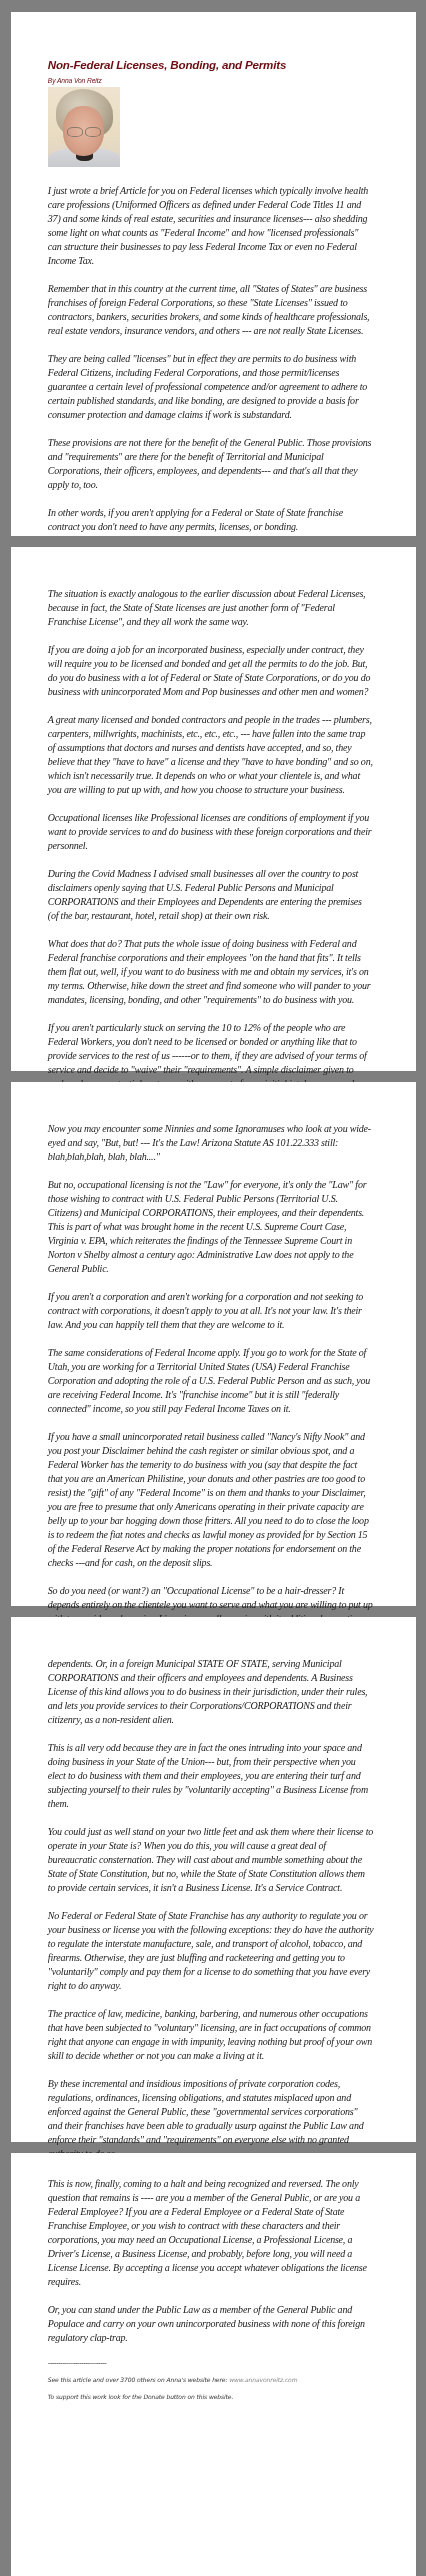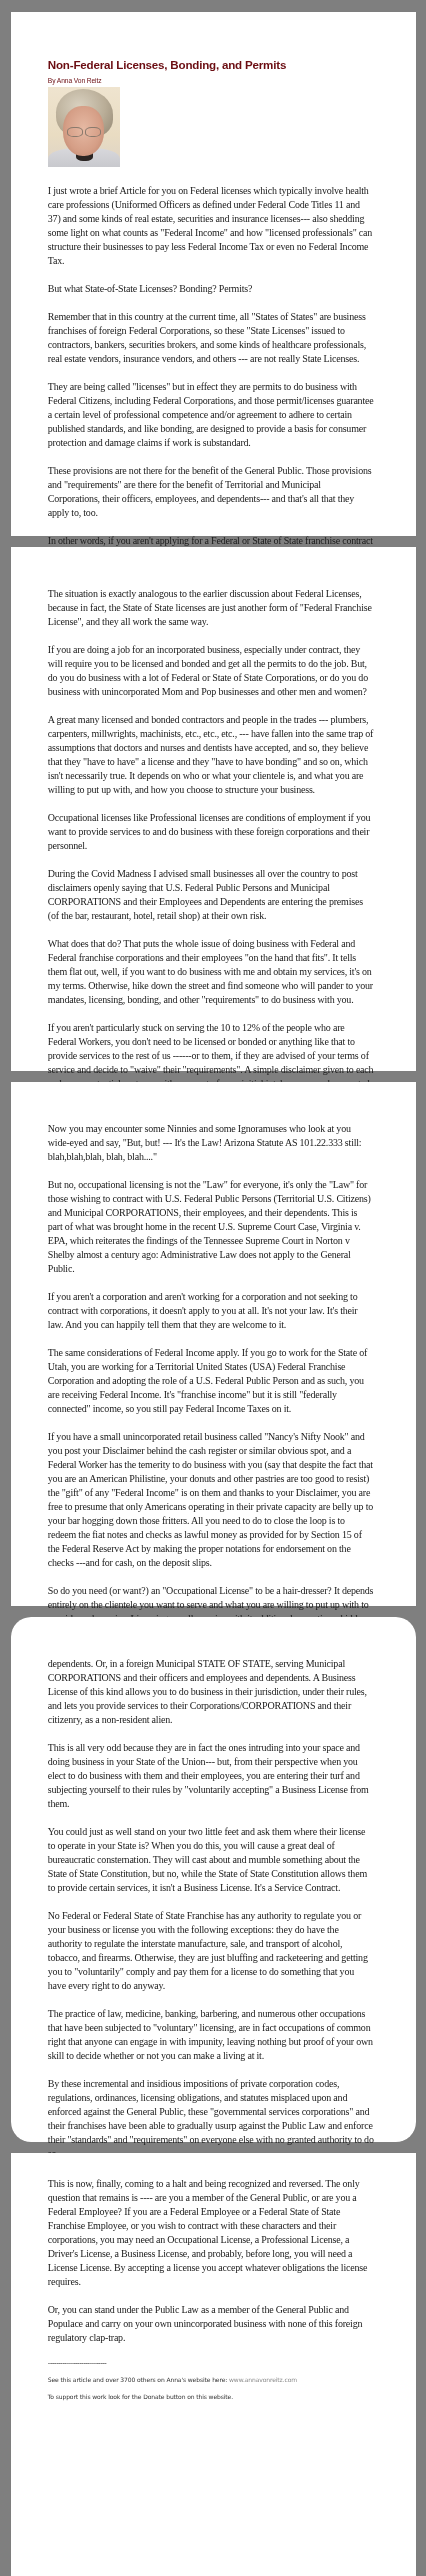--- a/index.html
+++ b/index.html
@@ -9,20 +9,21 @@
     height:2694px;
     position:relative;
     overflow:hidden;
   }
   .page {
     position:absolute;
     left:10.8px;
     width:405px;
     background:#ffffff;
     box-shadow:0 0 0.5px rgba(0,0,0,0.35);
+    font-style:italic;
   }
   .content {
     position:absolute;
     left:37px;
     width:326px;
   }
   .title {
     font-family:"Liberation Sans", sans-serif;
     font-weight:bold;
     font-size:11.6px;
@@ -111,21 +112,20 @@
       <div class="neck"></div>
       <div class="hair"></div>
       <div class="face"></div>
       <div class="glasses">
           <span style="left:0"></span>
           <span style="left:17.5px"></span>
         </div>
     </div>
     <div class="body-text" style="margin-top:17.5px;">
       <p>I just wrote a brief Article for you on Federal licenses which typically involve health care professions (Uniformed Officers as defined under Federal Code Titles 11 and 37) and some kinds of real estate, securities and insurance licenses--- also shedding some light on what counts as "Federal Income" and how "licensed professionals" can structure their businesses to pay less Federal Income Tax or even no Federal Income Tax.</p>
-      <p>But what State-of-State Licenses? Bonding? Permits?</p>
       <p>Remember that in this country at the current time, all "States of States" are business franchises of foreign Federal Corporations, so these "State Licenses" issued to contractors, bankers, securities brokers, and some kinds of healthcare professionals, real estate vendors, insurance vendors, and others --- are not really State Licenses.</p>
       <p>They are being called "licenses" but in effect they are permits to do business with Federal Citizens, including Federal Corporations, and those permit/licenses guarantee a certain level of professional competence and/or agreement to adhere to certain published standards, and like bonding, are designed to provide a basis for consumer protection and damage claims if work is substandard.</p>
       <p>These provisions are not there for the benefit of the General Public.  Those provisions and "requirements" are there for the benefit of Territorial and Municipal Corporations, their officers, employees, and dependents--- and that's all that they apply to, too.</p>
       <p>In other words, if you aren't applying for a Federal or State of State franchise contract you don't need to have any permits, licenses, or bonding.</p>
     </div>
   </div>
 </div>
 
 <div class="page" style="top:547px;height:524px;">
   <div class="content body-text" style="top:40px;">
@@ -144,21 +144,21 @@
     <p>Now you may encounter some Ninnies and some Ignoramuses who look at you wide-eyed and say, "But, but! --- It's the Law! Arizona Statute AS 101.22.333 still: blah,blah,blah, blah, blah...."</p>
     <p>But no, occupational licensing is not the "Law" for everyone, it's only the "Law" for those wishing to contract with U.S. Federal Public Persons (Territorial U.S. Citizens) and Municipal CORPORATIONS, their employees, and their dependents. This is part of what was brought home in the recent U.S. Supreme Court Case, Virginia v. EPA, which reiterates the findings of the Tennessee Supreme Court in Norton v Shelby almost a century ago: Administrative Law does not apply to the General Public.</p>
     <p>If you aren't a corporation and aren't working for a corporation and not seeking to contract with corporations, it doesn't apply to you at all. It's not your law. It's their law. And you can happily tell them that they are welcome to it.</p>
     <p>The same considerations of Federal Income apply.  If you go to work for the State of Utah, you are working for a Territorial United States (USA) Federal Franchise Corporation and adopting the role of a U.S. Federal Public Person and as such, you are receiving Federal Income.  It's "franchise income" but it is still "federally connected" income, so you still pay Federal Income Taxes on it.</p>
     <p>If you have a small unincorporated retail business called "Nancy's Nifty Nook" and you post your Disclaimer behind the cash register or similar obvious spot, and a Federal Worker has the temerity to do business with you (say that despite the fact that you are an American Philistine, your donuts and other pastries are too good to resist) the "gift" of any "Federal Income" is on them and thanks to your Disclaimer, you are free to presume that only Americans operating in their private capacity are belly up to your bar hogging down those fritters. All you need to do to close the loop is to redeem the fiat notes and checks as lawful money as provided for by Section 15 of the Federal Reserve Act by making the proper notations for endorsement on the checks ---and for cash, on the deposit slips.</p>
     <p>So do you need (or want?) an "Occupational License" to be a hair-dresser?  It depends entirely on the clientele you want to serve and what you are willing to put up with to provide such service.  Licensing usually carries with it additional, sometimes hidden, obligations, such as requirements that you file Federal Income Tax forms or you go back to school for training for three weeks every year or, or, or.... and again, it is entirely up to you and your situation whether the customers you gain by accepting a license is worth the cost and "voluntary" regulatory obligations the license carries with it.</p>
     <p>This applies in the same way to "Business Licenses"  which allow your business to do business in a foreign Territorial State-of-State with their officers and employees and</p>
   </div>
 </div>
 
-<div class="page" style="top:1617px;height:525px;border-radius:20px;">
+<div class="page" style="top:1617px;height:525px;">
   <div class="content body-text" style="top:40px;">
     <p>dependents.  Or, in a foreign Municipal STATE OF STATE, serving Municipal CORPORATIONS and their officers and employees and dependents.  A Business License of this kind allows you to do business in their jurisdiction, under their rules, and lets you provide services to their Corporations/CORPORATIONS and their citizenry, as a non-resident alien.</p>
     <p>This is all very odd because they are in fact the ones intruding into your space and doing business in your State of the Union--- but, from their perspective when you elect to do business with them and their employees, you are entering their turf and subjecting yourself to their rules by "voluntarily accepting" a Business License from them.</p>
     <p>You could just as well stand on your two little feet and ask them where their license to operate in your State is?  When you do this, you will cause a great deal of bureaucratic consternation.  They will cast about and mumble something about the State of State Constitution, but no, while the State of State Constitution allows them to provide certain services, it isn't a Business License.  It's a Service Contract.</p>
     <p>No Federal or Federal State of State Franchise has any authority to regulate you or your business or license you with the following exceptions: they do have the authority to regulate the interstate manufacture, sale, and transport of alcohol, tobacco, and firearms. Otherwise, they are just bluffing and racketeering and getting you to "voluntarily" comply and pay them for a license to do something that you have every right to do anyway.</p>
     <p>The practice of law, medicine, banking, barbering, and numerous other occupations that have been subjected to "voluntary" licensing, are in fact occupations of common right that anyone can engage in with impunity, leaving nothing but proof of your own skill to decide whether or not you can make a living at it.</p>
     <p>By these incremental and insidious impositions of private corporation codes, regulations, ordinances, licensing obligations, and statutes misplaced upon and enforced against the General Public, these "governmental services corporations" and their franchises have been able to gradually usurp against the Public Law and enforce their "standards" and "requirements" on everyone else with no granted authority to do so.</p>
     <p>Just as they have imposed Professional and Occupational Licensing using private Administrative Codes and Legislative Statutes that apply only to their own corporations and personnel and dependents (collectively called their "citizenry") they have imposed and illegally enforced Motor Vehicle Codes and Internal Revenue Codes and Real Estate Codes and other forms of Administrative Law on members of the Public.</p>
   </div>
 </div>

